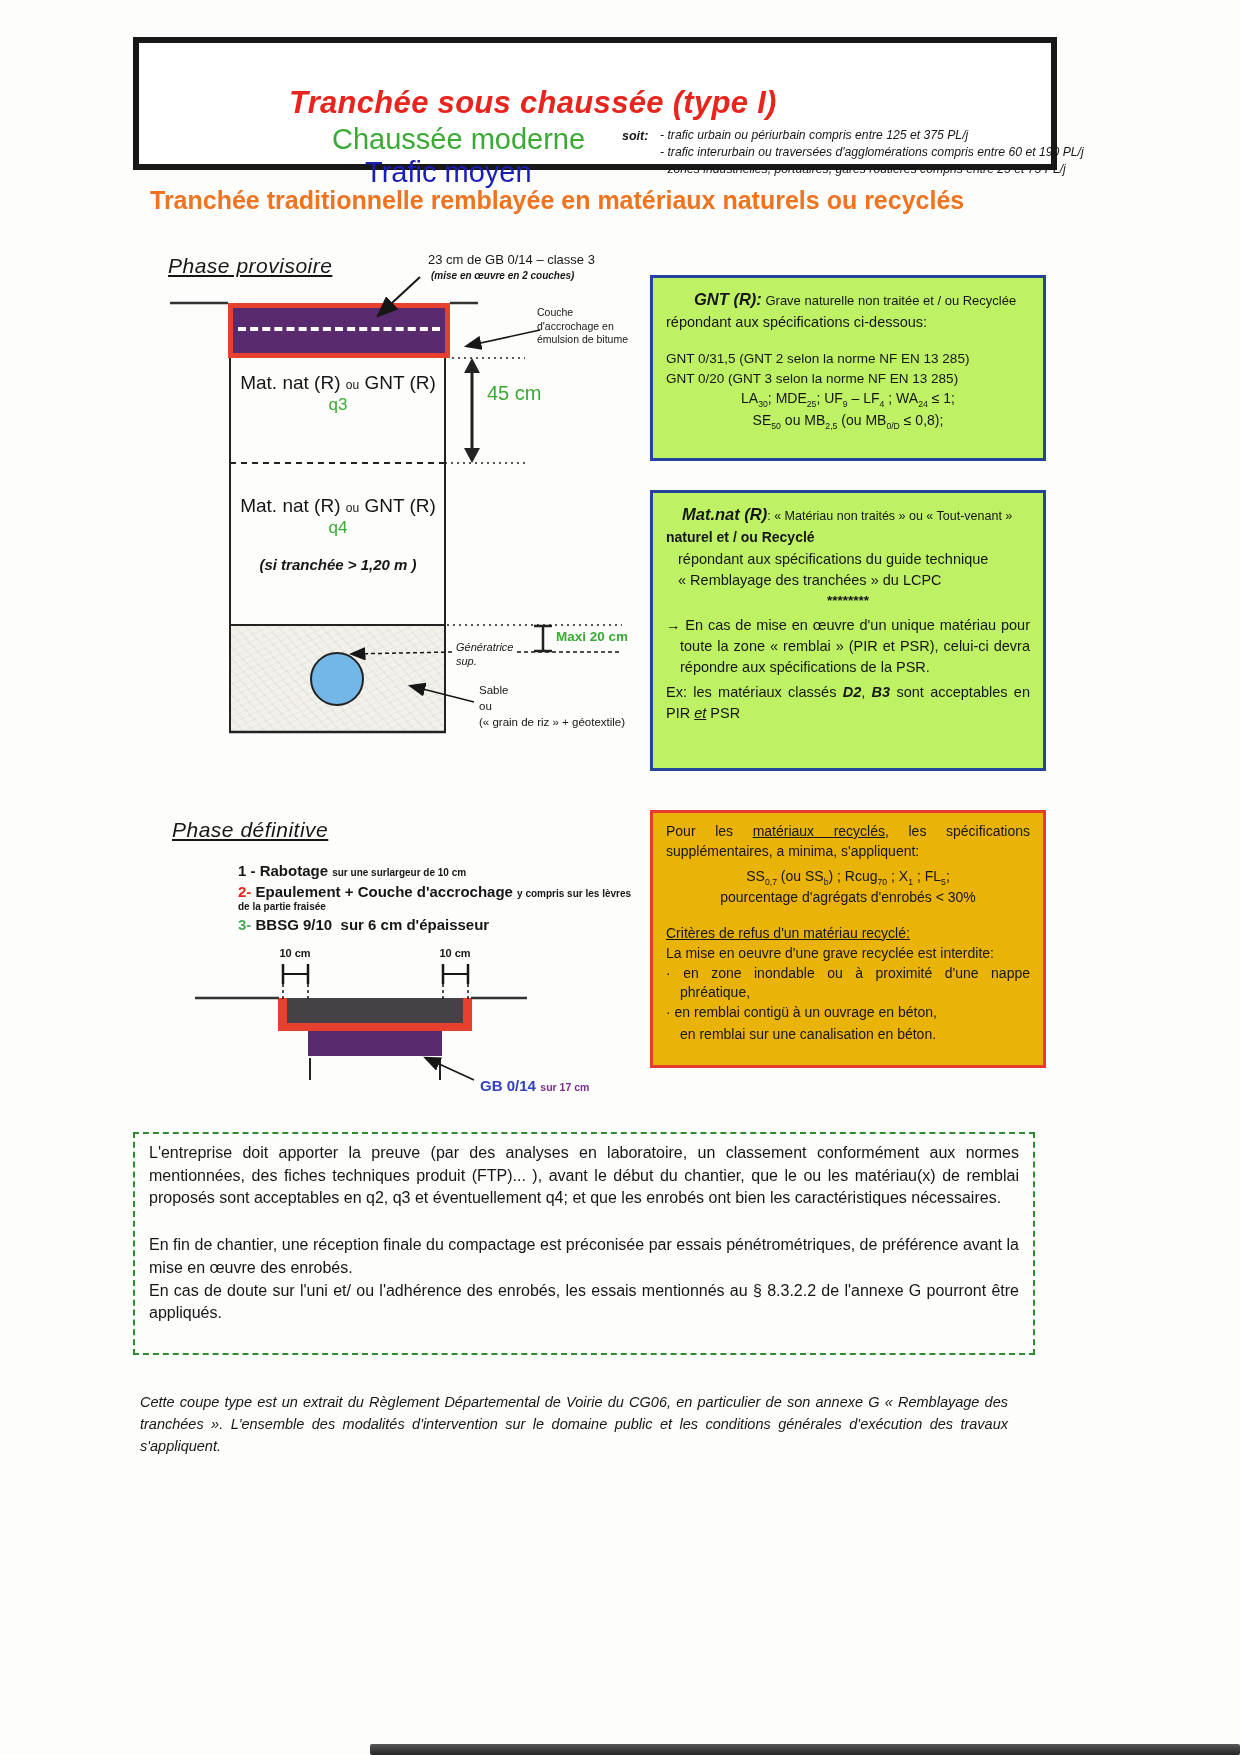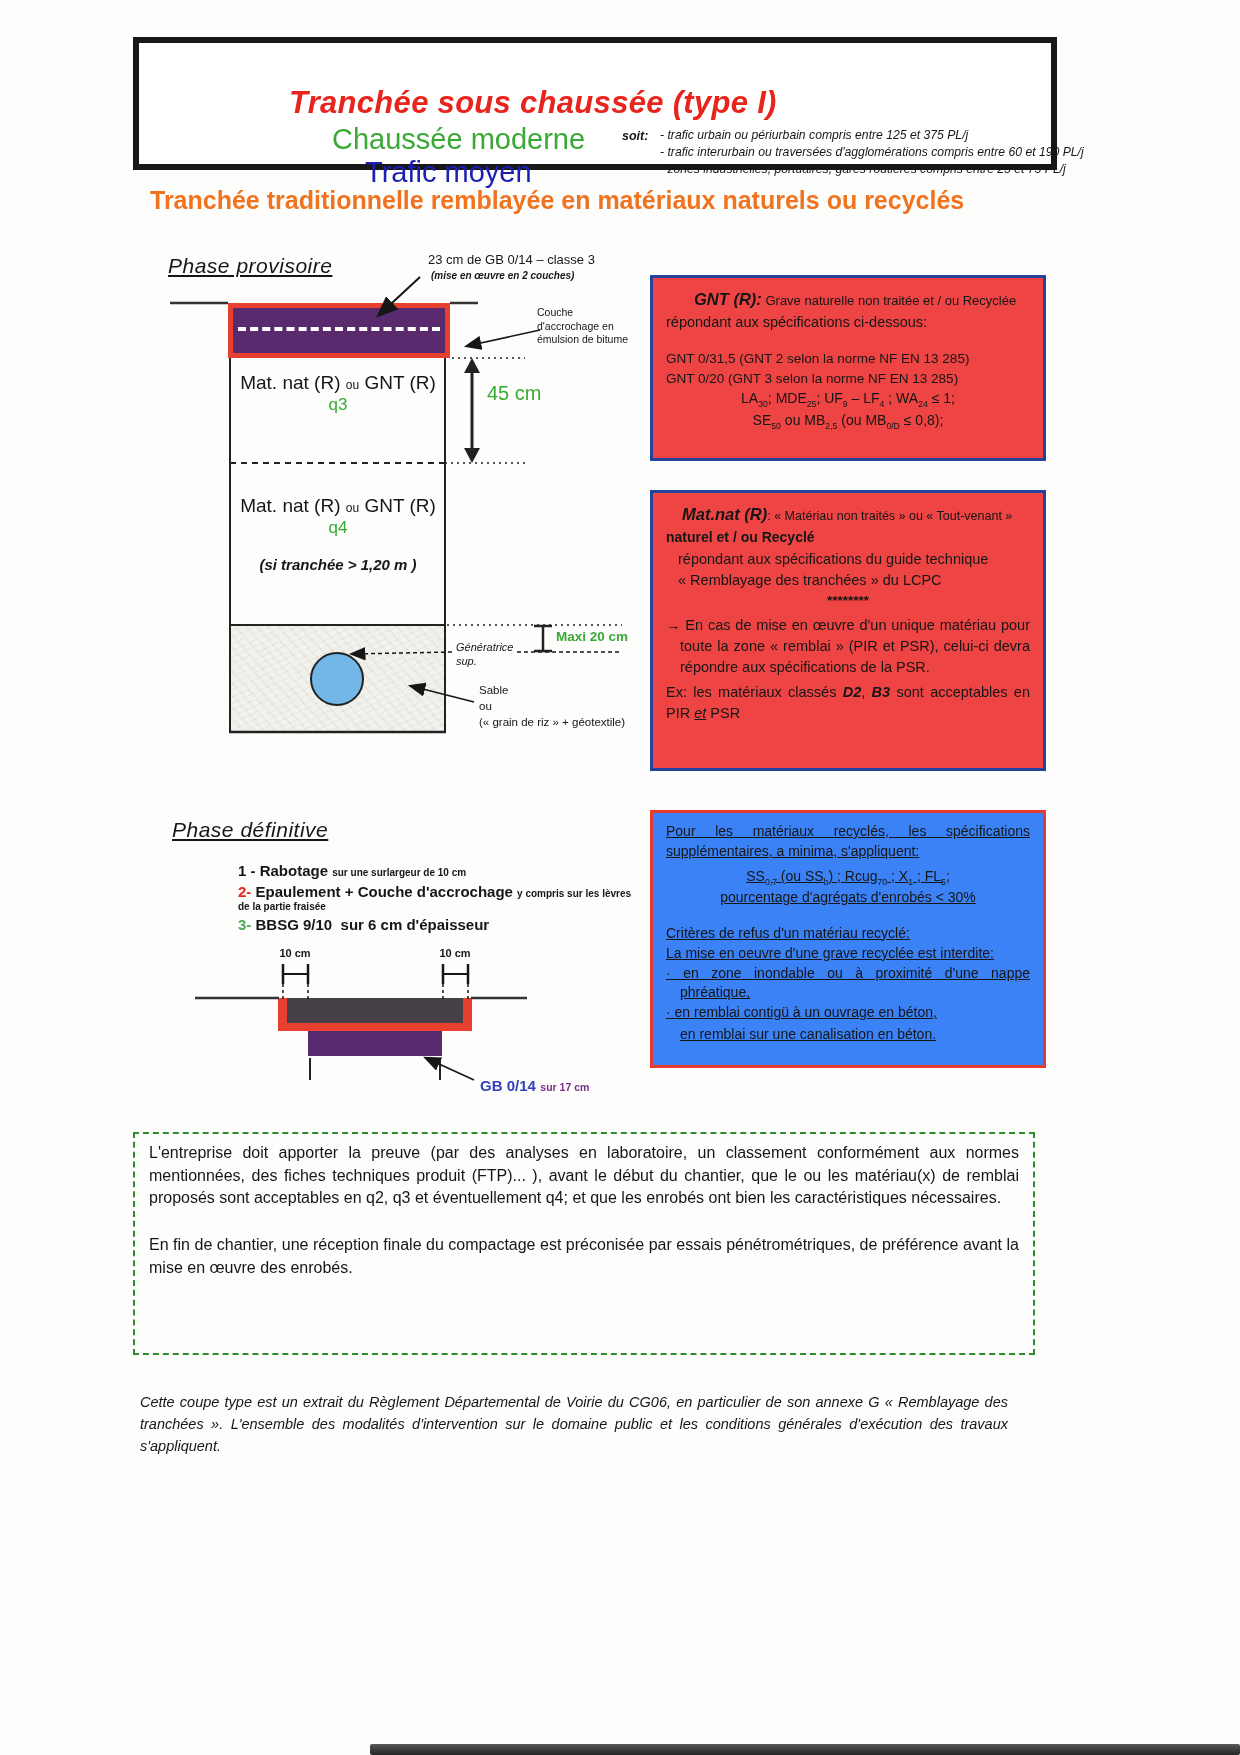--- a/index.html
+++ b/index.html
@@ -33,22 +33,22 @@
   .gb-dash{position:absolute;left:5px;right:5px;top:19px;border-top:4px dashed #ffffff;}
   .sand{left:231px;top:626px;width:213px;height:105px;z-index:1;background-color:#f3f1ec;
         background-image:repeating-linear-gradient(48deg, rgba(90,85,75,.05) 0 2px, transparent 2px 8px),
                          repeating-linear-gradient(-25deg, rgba(90,85,75,.06) 0 1px, transparent 1px 6px);}
   .pipe{left:310px;top:652px;width:54px;height:54px;border-radius:50%;background:#72b7e8;border:2px solid #222;box-sizing:border-box;z-index:2;}
   .mat-lbl{font-size:19px;width:212px;text-align:center;}
   .q-lbl{font-size:17px;color:#3aaa35;width:212px;text-align:center;}
   .green{color:#3aaa35;}
 
   
-  .bluebox{border:3px solid #24439b;background:#ef4444;box-sizing:border-box;padding:10px 13px;font-size:13.5px;line-height:1.45;}
-  .redbox{border:3px solid #e63c2f;background:#3b82f6;box-sizing:border-box;padding:9px 13px;font-size:14px;line-height:1.42;text-decoration:underline;}
+  .bluebox{border:3px solid #24439b;background:#bef264;box-sizing:border-box;padding:10px 13px;font-size:13.5px;line-height:1.45;}
+  .redbox{border:3px solid #e63c2f;background:#eab308;box-sizing:border-box;padding:9px 13px;font-size:14px;line-height:1.42;}
   .boxtitle{font-size:16.5px;font-weight:bold;font-style:italic;}
   .hang{padding-left:14px;text-indent:-14px;}
 
   
   .steps{left:238px;top:862px;width:430px;font-size:15px;line-height:1.15;}
   .steps .small{font-size:10px;font-weight:bold;}
   .red-num{color:#e8251c;font-weight:bold;}
   .green-num{color:#4aa858;font-weight:bold;}
   .red-layer{left:278px;top:998px;width:194px;height:33px;background:#e8402f;z-index:1;}
   .bbsg-layer{left:287px;top:998px;width:176px;height:25px;background:#454147;z-index:1;}
@@ -163,20 +163,21 @@
 
   <div class="lbl" style="left:480px;top:1077px;white-space:nowrap;">
     <span class="bd" style="font-size:15px;color:#3340bb;">GB 0/14</span>
     <span class="bd" style="font-size:10.5px;color:#7b2d8b;">sur 17 cm</span>
   </div>
 
   <div class="abs quality">
     <div class="jst">L'entreprise doit apporter la preuve (par des analyses en laboratoire, un classement conformément aux normes mentionnées, des fiches techniques produit (FTP)... ), avant le début du chantier, que le ou les matériau(x) de remblai proposés sont acceptables en q2, q3 et éventuellement q4; et que les enrobés ont bien les caractéristiques nécessaires.</div>
     <div style="height:24px;"></div>
     <div class="jst">En fin de chantier, une réception finale du compactage est préconisée par essais pénétrométriques, de préférence avant la mise en œuvre des enrobés.</div>
+    <div class="jst">En cas de doute sur l'uni et/ ou l'adhérence des enrobés, les essais mentionnés au § 8.3.2.2 de l'annexe G pourront être appliqués.</div>
   </div>
 
   <div class="lbl footer">Cette coupe type est un extrait du Règlement Départemental de Voirie du CG06, en particulier de son annexe G « Remblayage des tranchées ». L'ensemble des modalités d'intervention sur le domaine public et les conditions générales d'exécution des travaux s'appliquent.</div>
 
   <div class="abs artifact"></div>
 
   <svg class="overlay" width="1240" height="1755" viewBox="0 0 1240 1755">
     <defs>
       <marker id="ah" markerWidth="11" markerHeight="9" refX="9" refY="4.5" orient="auto">
         <path d="M0,0 L11,4.5 L0,9 z" fill="#161616"></path>

